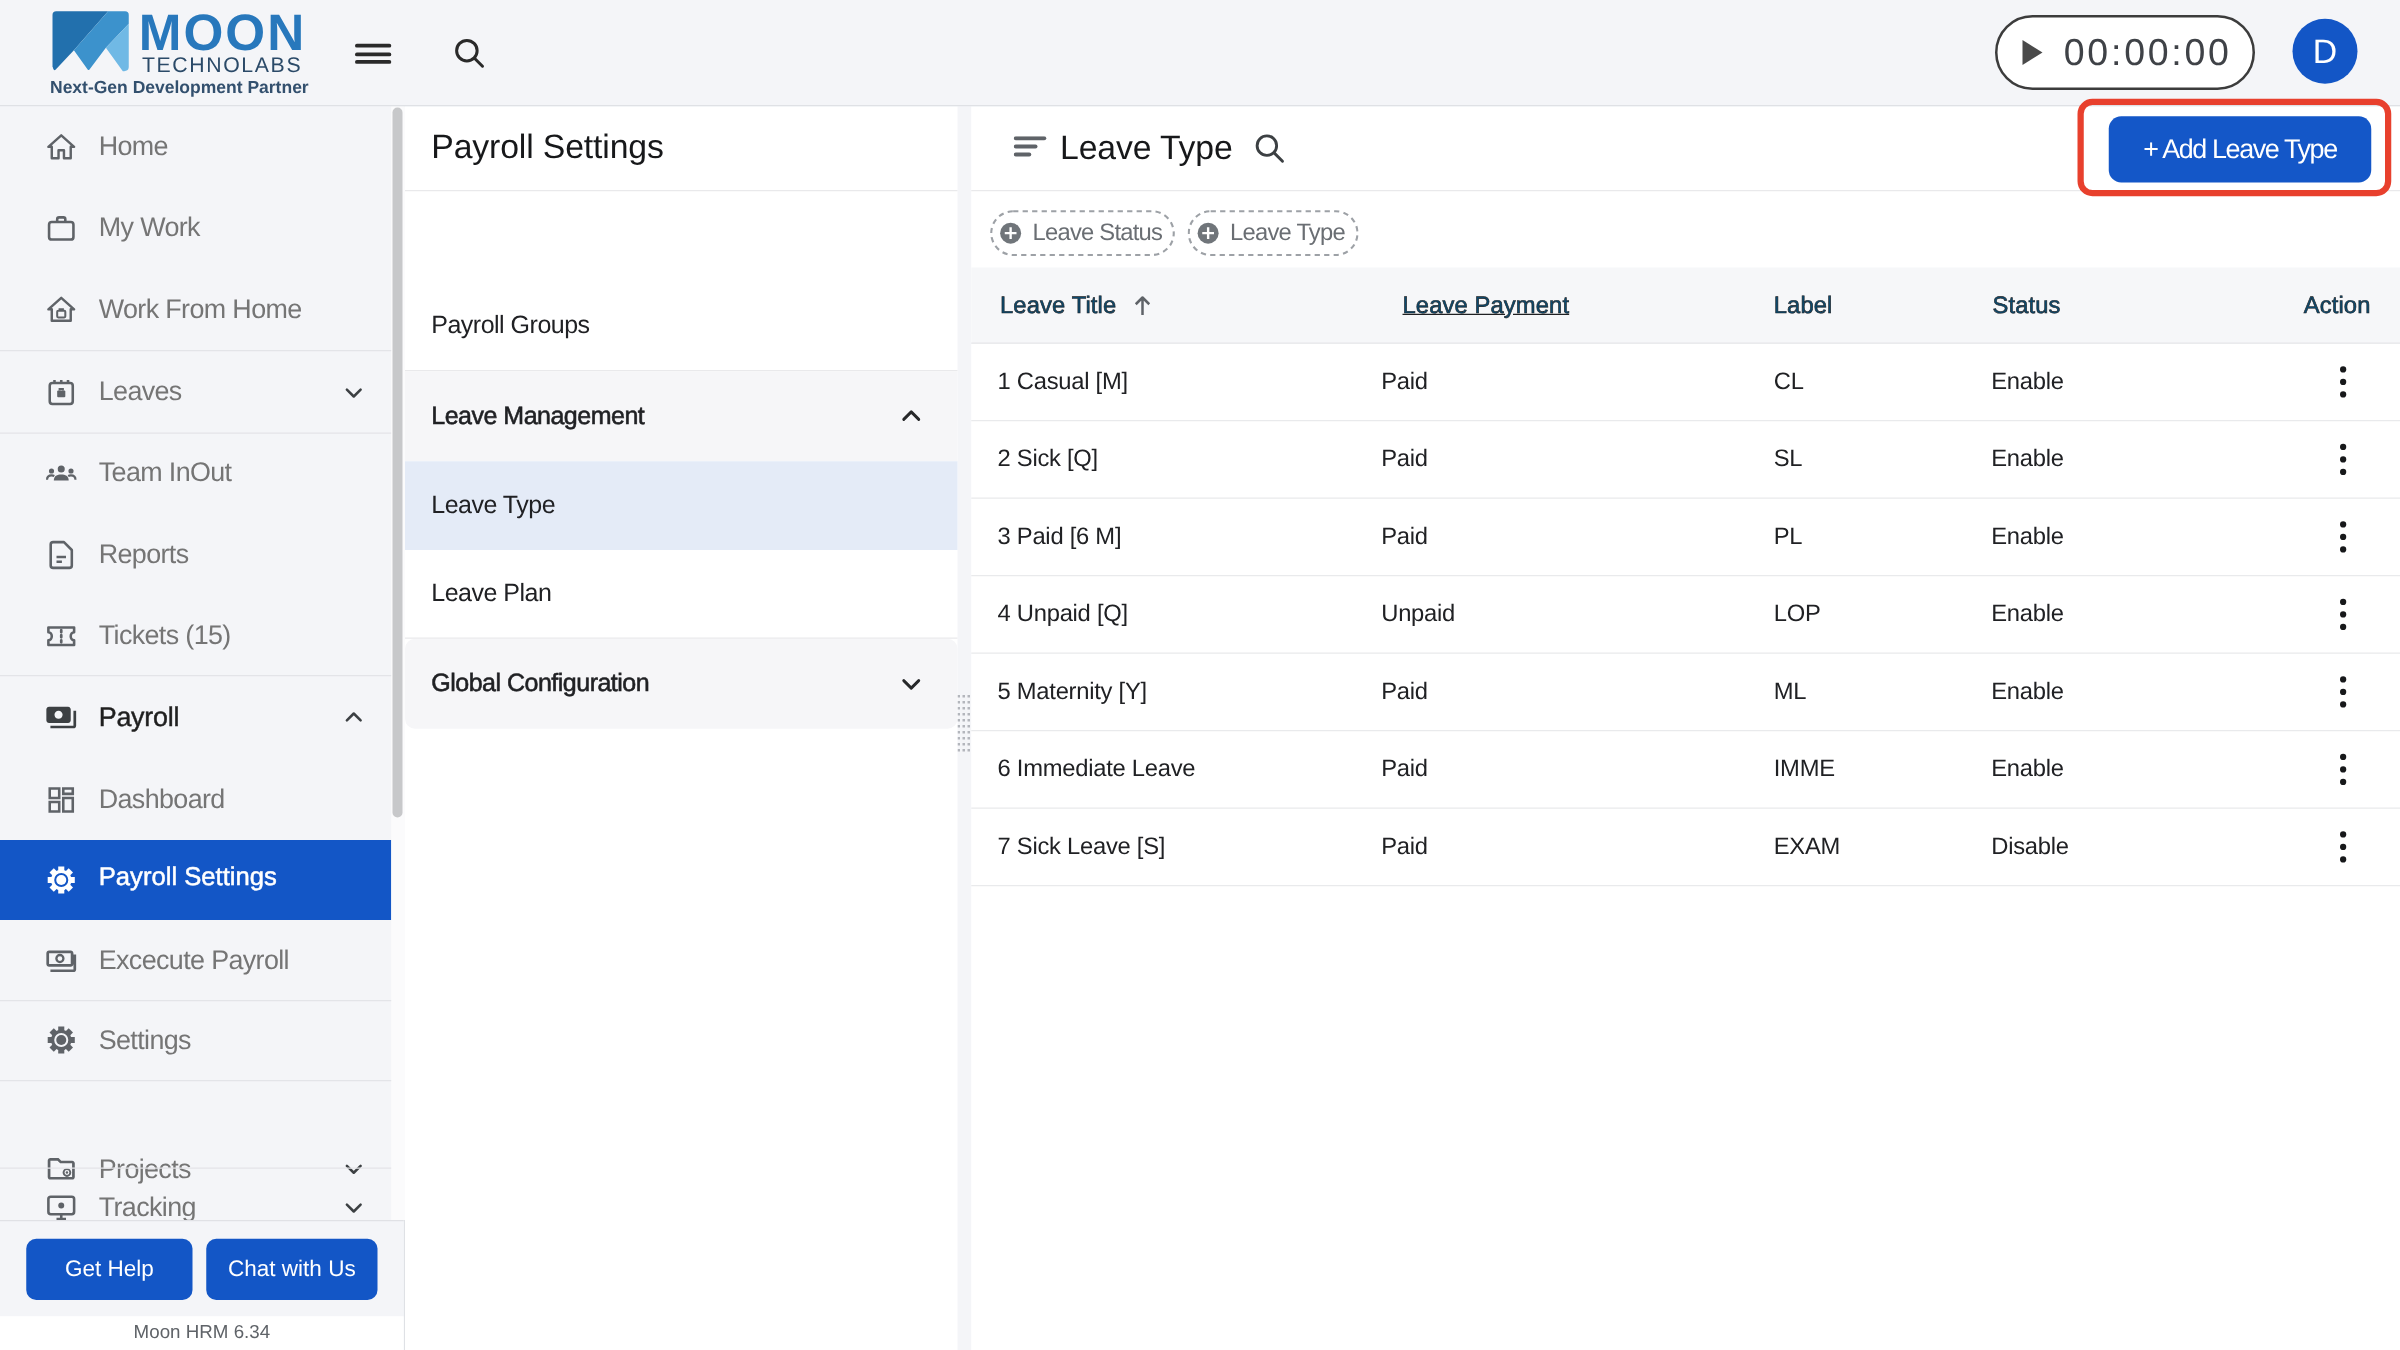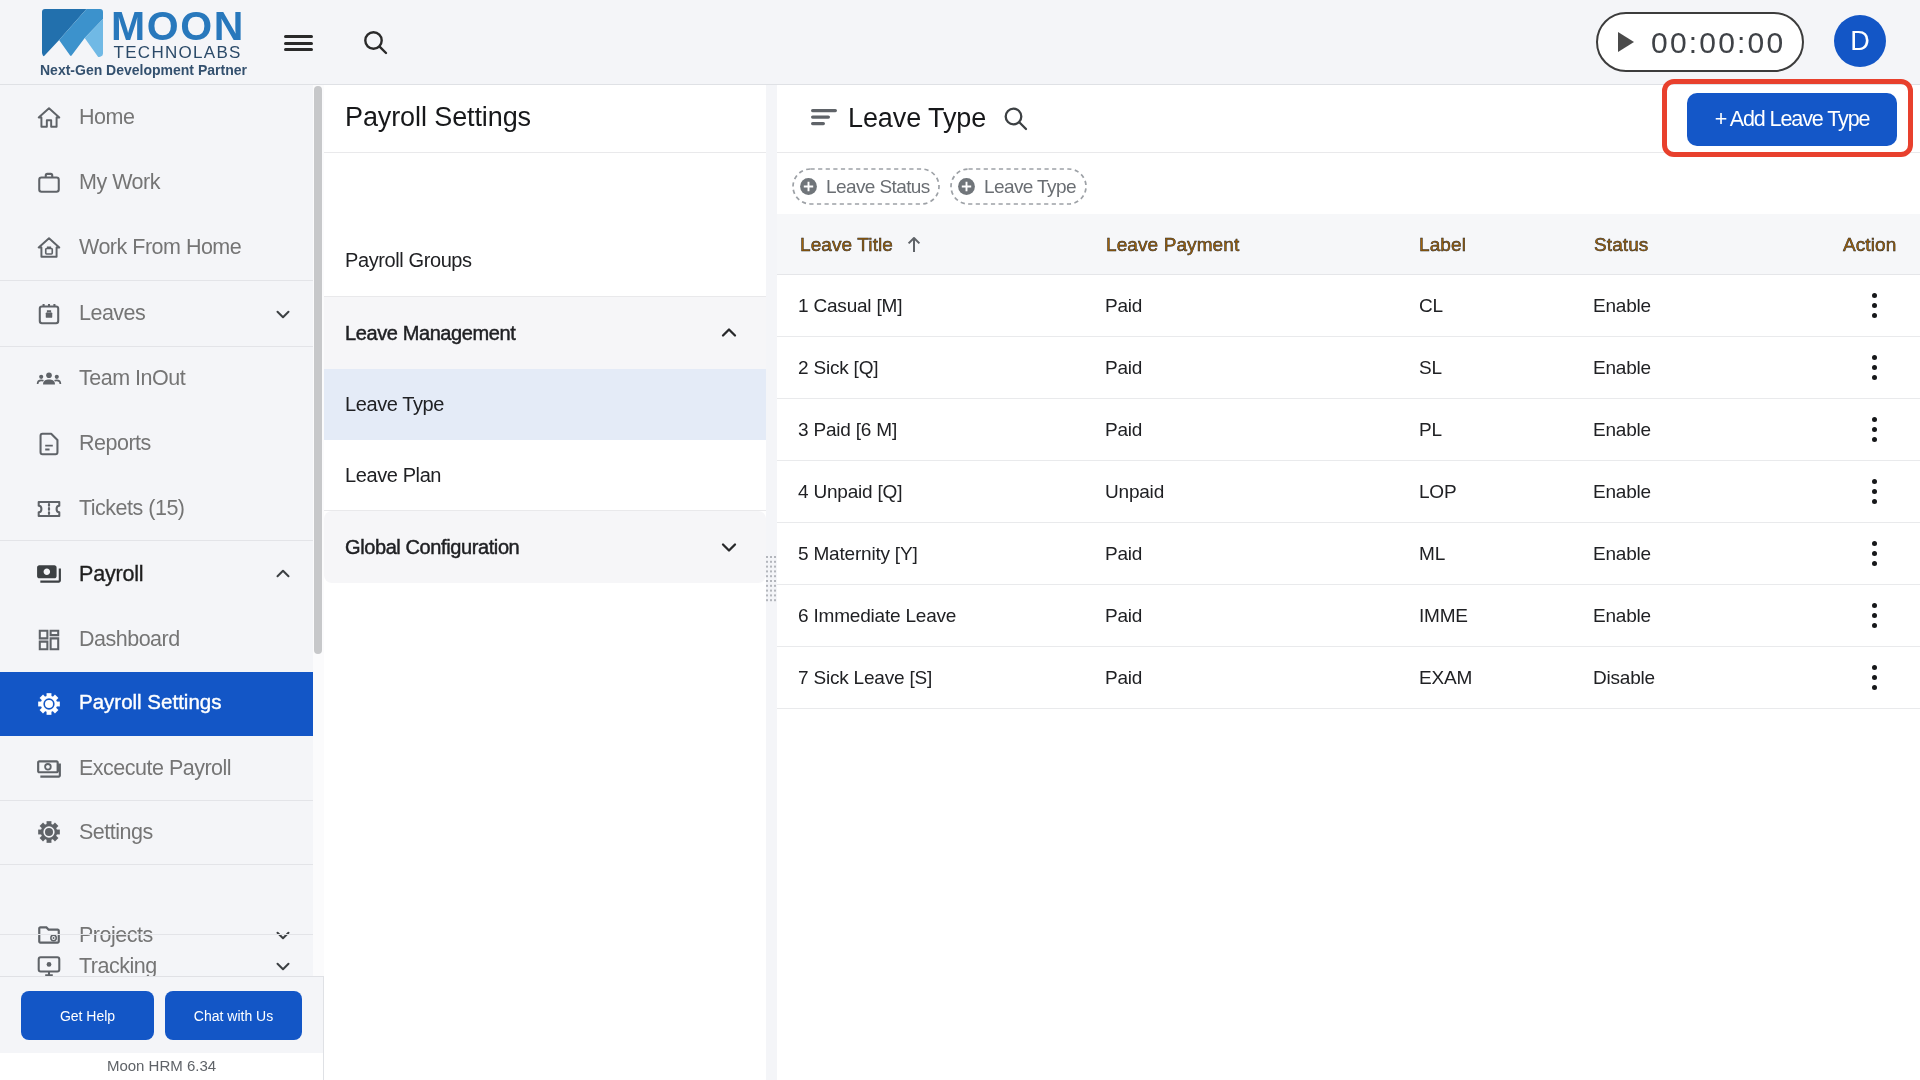--- a/index.html
+++ b/index.html
@@ -17,34 +17,34 @@
 
   
   #sidebar { left:0; top:85px; width:324px; height:995px; background:#f4f5f8; border-right:1px solid #dfe1e5; }
   .srow { position:absolute; left:0; width:313px; display:flex; align-items:center; }
   .srow .ic { position:absolute; left:36px; width:26px; height:26px; }
   .srow .lbl { position:absolute; left:79px; font-size:21.5px; letter-spacing:-0.5px; color:#757575; white-space:nowrap; }
   .srow .chev { position:absolute; left:272px; width:22px; height:22px; }
   .sep { position:absolute; left:0; width:323px; height:1px; background:#e3e4e8; }
   #sb-scroll { left:314px; top:1px; width:8px; height:568px; background:#c7c8ca; border-radius:4px; }
   #sb-footer { left:0; top:891px; width:323px; height:77px; background:#f4f5f8; border-top:1px solid #e0e1e5; }
-  .sbtn { position:absolute; top:14px; height:49px; background:#1356c6; color:#fff; border-radius:8px; font-size:14px; display:flex; align-items:center; justify-content:center; }
+  .sbtn { position:absolute; top:14px; height:49px; background:#1356c6; color:#fff; border-radius:8px; font-size:18px; display:flex; align-items:center; justify-content:center; }
   #sb-version { left:0; top:968px; width:323px; height:27px; background:#fff; text-align:center; font-size:15px; color:#5f6368; line-height:26px; }
 
   
   #midpanel { left:324px; top:85px; width:442px; height:995px; background:#fff; }
   .mrow { position:absolute; left:0; width:442px; display:flex; align-items:center; padding-left:21px; font-size:20px; letter-spacing:-0.4px; color:#202124; }
 
   
   #rightpanel { left:777px; top:85px; width:1143px; height:995px; background:#fff; }
   .chip { position:absolute; top:83px; height:37px; }
   .chip .ct { position:absolute; top:8px; font-size:19px; color:#6a6e73; letter-spacing:-0.6px; white-space:nowrap; }
 
   #thead { left:0; top:129px; width:1143px; height:61px; background:#f6f7f9; border-bottom:1px solid #e5e6e9; }
-  .th { position:absolute; top:0; height:61px; display:flex; align-items:center; font-size:19px; font-weight:normal; -webkit-text-stroke:0.5px #1f2023; letter-spacing:0.1px; color:#a16207; }
+  .th { position:absolute; top:0; height:61px; display:flex; align-items:center; font-size:19px; font-weight:normal; -webkit-text-stroke:0.5px #1f2023; letter-spacing:0.1px; color:#0c4a6e; }
   .trow { position:absolute; left:0; width:1143px; height:62px; border-bottom:1px solid #e9eaec; }
   .td { position:absolute; top:0; height:62px; display:flex; align-items:center; font-size:19px; letter-spacing:-0.2px; color:#202124; }
   .dots { position:absolute; left:1095px; top:50%; margin-top:-13px; width:6px; height:26px; }
   .dots i { position:absolute; left:0; width:5.4px; height:5.4px; border-radius:50%; background:#17181a; }
 
   #pager { left:0; top:920px; width:1143px; height:75px; background:#f6f7f9; border-top:1px solid #e2e3e6; }
 
   #addbtn { left:1687px; top:93px; width:210px; height:53px; background:#1457c8; border-radius:10px; color:#fff; font-size:21.5px; font-weight:normal; letter-spacing:-1.1px; display:flex; align-items:center; justify-content:center; z-index:8; }
   #redbox { left:1662px; top:79px; width:251px; height:78px; border:5px solid #e8402d; border-radius:12px; z-index:9; }
 </style>
@@ -313,21 +313,21 @@
       </svg>
     <span class="ct" style="left:34px;">Leave Type</span>
   </div>
 
   <div id="thead" class="abs">
     <div class="th" style="left:23px;">Leave Title
       <svg style="margin-left:13px;" width="16" height="17" viewBox="0 0 16 17">
           <path d="M8 16 8 2 M2.6 7.4 8 2 13.4 7.4" fill="none" stroke="#5f6368" stroke-width="2" stroke-linejoin="round"></path>
         </svg>
     </div>
-    <div class="th" style="left:329px;">Leave Payment</div>
+    <div class="th" style="left:345px;text-decoration:underline;">Leave Payment</div>
     <div class="th" style="left:642px;">Label</div>
     <div class="th" style="left:817px;">Status</div>
     <div class="th" style="left:1066px;">Action</div>
   </div>
 
   <div class="trow" style="top:190px;">
     <div class="td" style="left:21px;">1 Casual [M]</div>
       <div class="td" style="left:328px;">Paid</div>
       <div class="td" style="left:642px;">CL</div>
       <div class="td" style="left:816px;">Enable</div>

